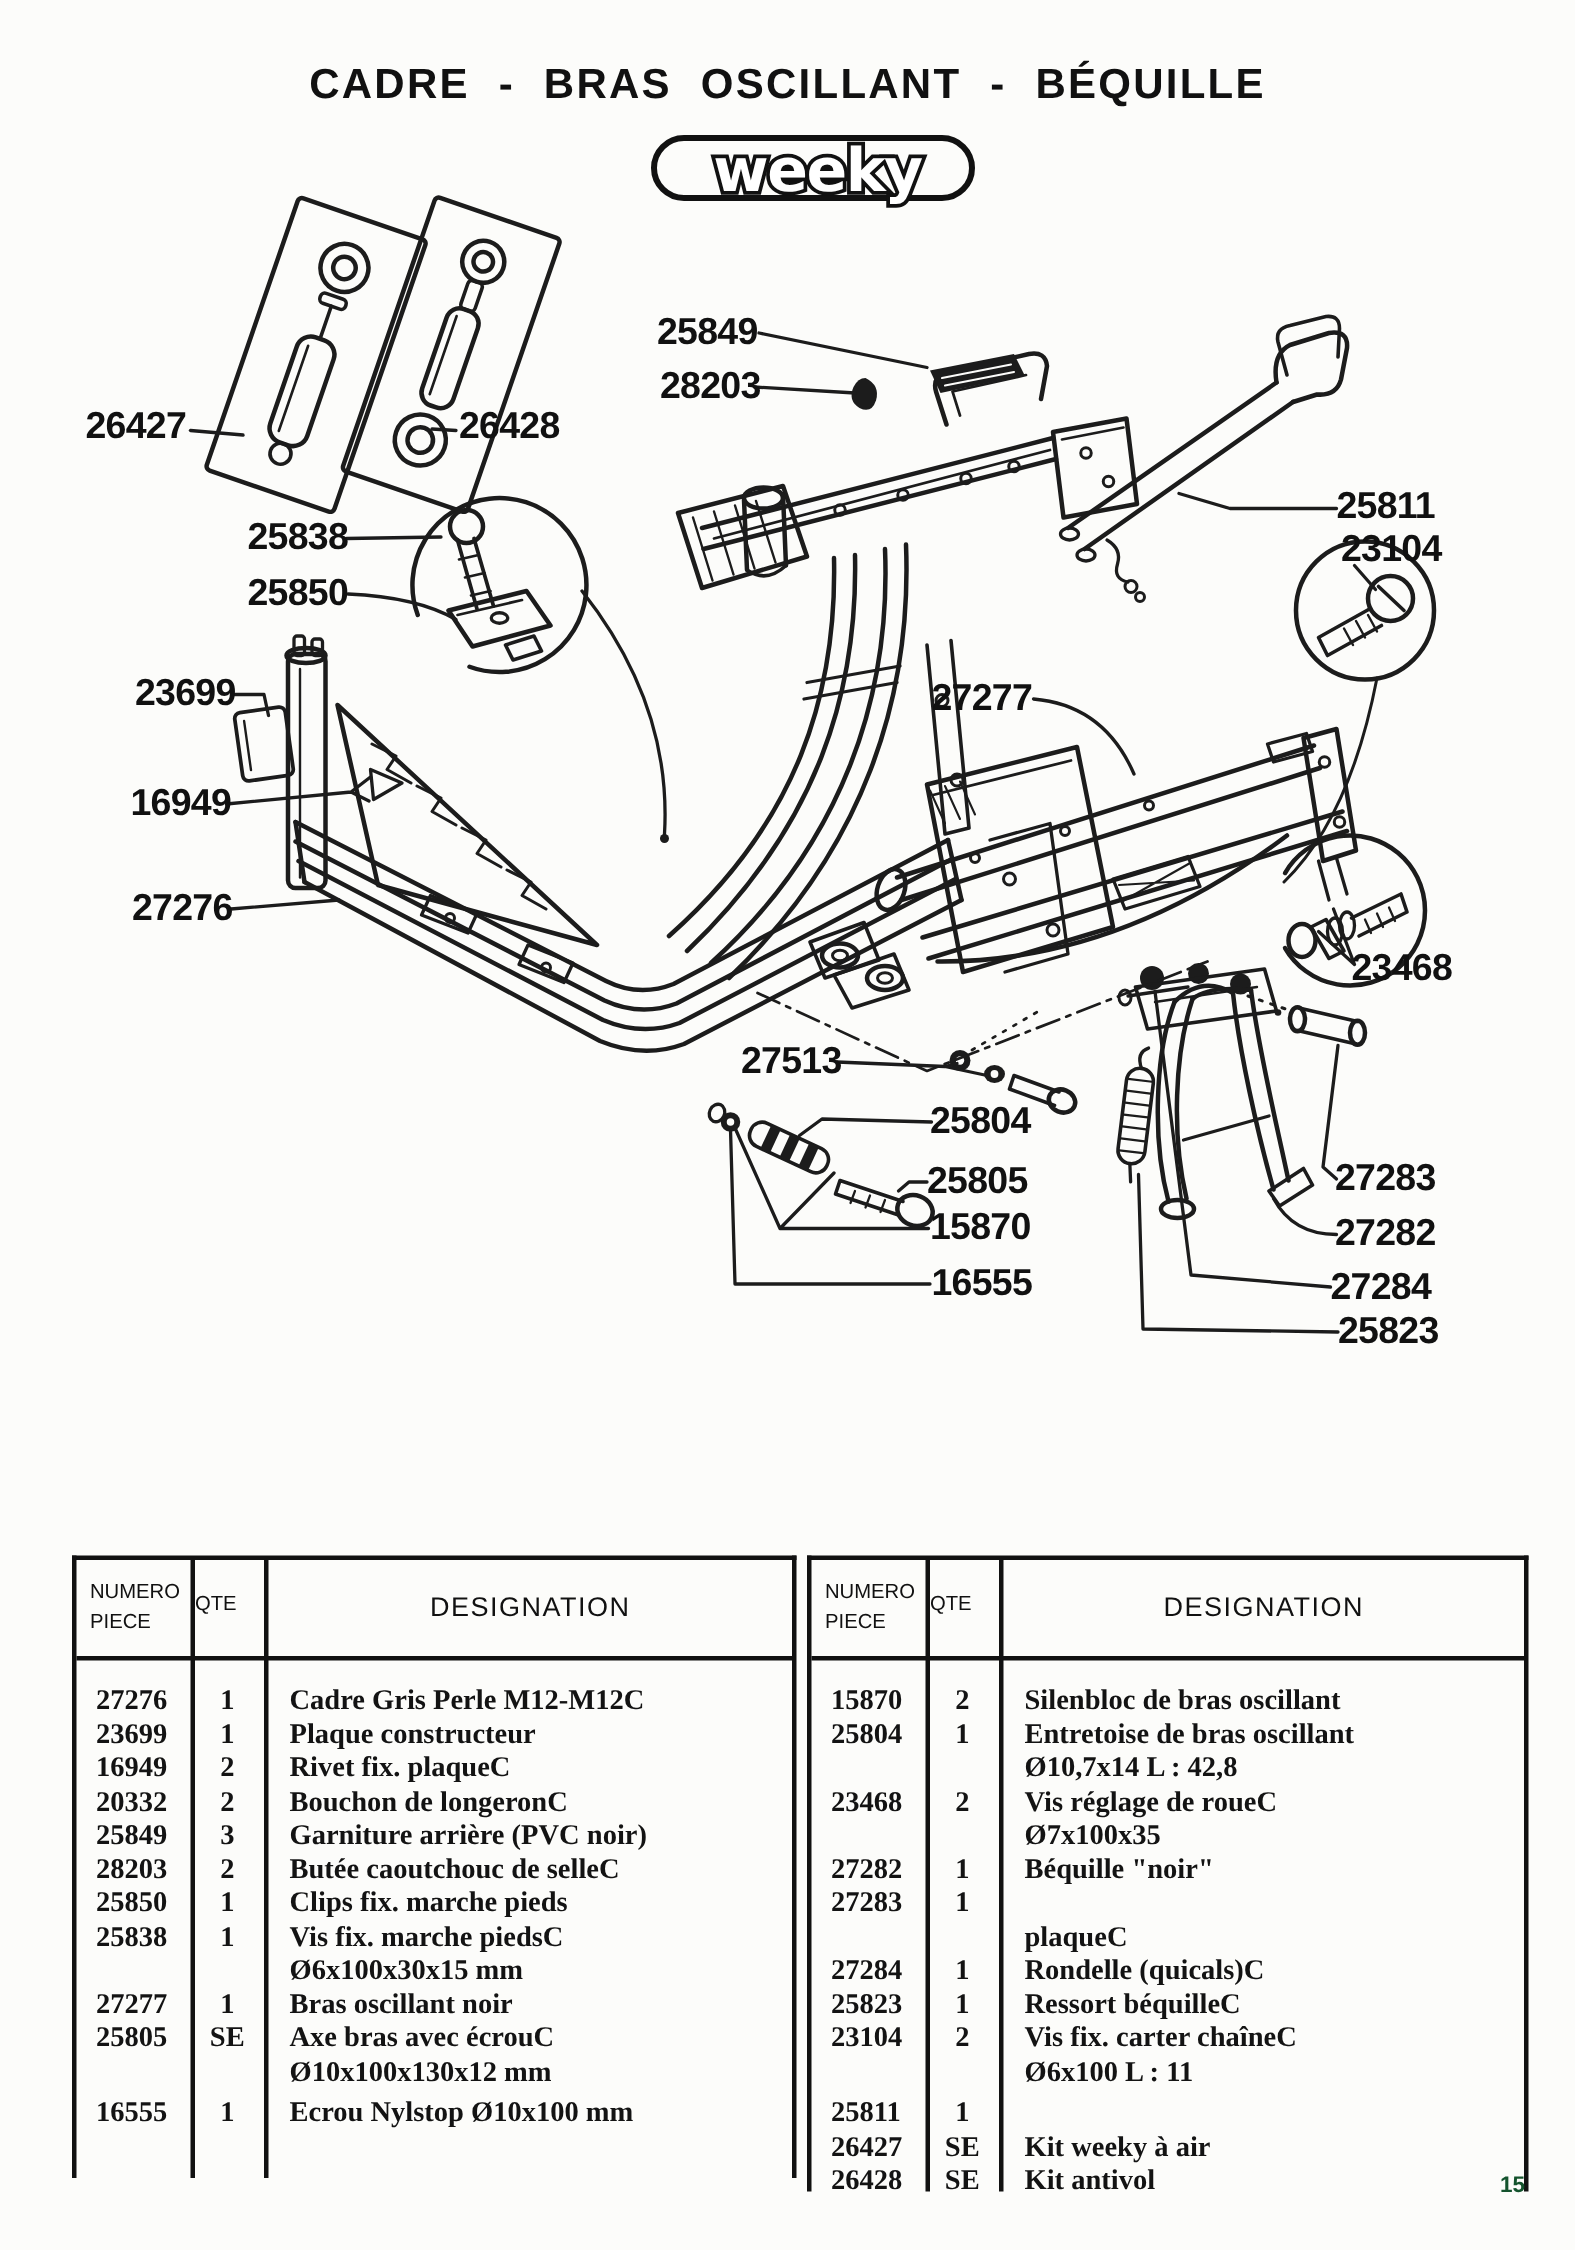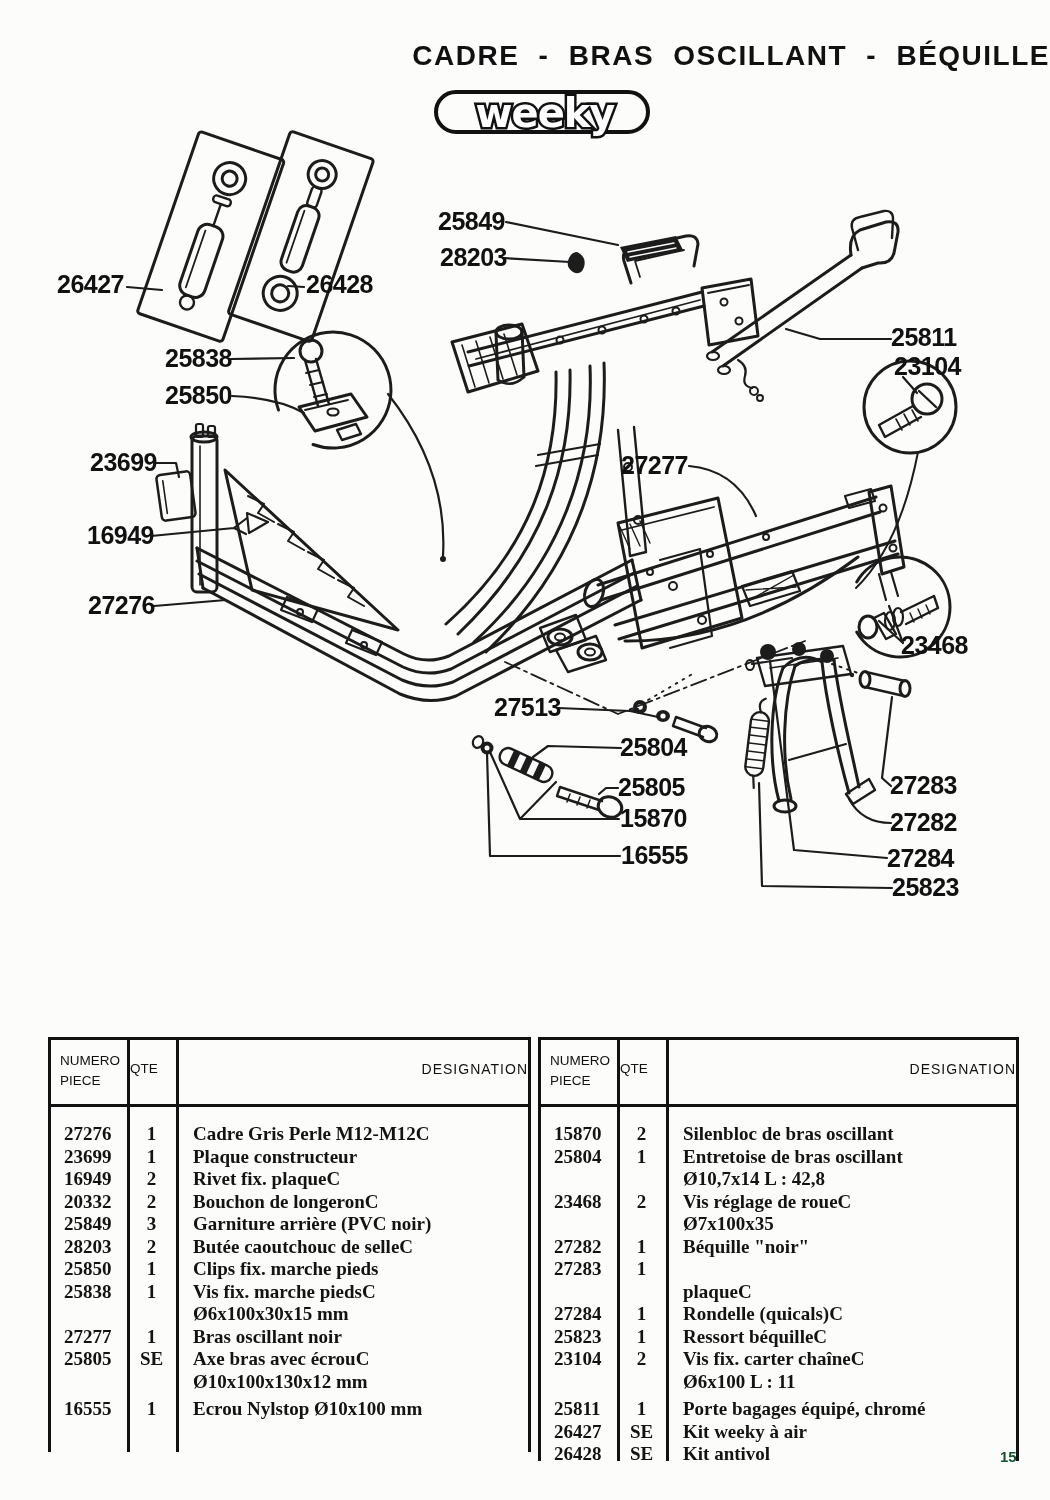--- a/index.html
+++ b/index.html
@@ -2,21 +2,21 @@
 <html><head>
 <meta charset="utf-8">
 <style>
   html,body{margin:0;padding:0}
   body{
     width:1050px;height:1500px;position:relative;overflow:hidden;
     background:#fcfcfa;color:#161616;
     font-family:"Liberation Sans",sans-serif;
   }
   .page-title{
-    position:absolute;top:40px;left:0;width:1050px;text-align:right;
+    position:absolute;top:40px;left:0;width:1050px;text-align:center;
     font-size:28px;font-weight:bold;letter-spacing:1.5px;word-spacing:10px;
     color:#111;
   }
   .logo-wrap{position:absolute;left:430px;top:84px;width:230px;height:56px}
   .diagram{position:absolute;left:0;top:0;width:1050px;height:1010px}
   .diagram svg{position:absolute;left:0;top:0}
   .callout{
     position:absolute;font-size:25px;font-weight:bold;line-height:24px;
     letter-spacing:-0.5px;color:#111;white-space:nowrap;
   }
@@ -28,21 +28,21 @@
   #table-0{left:48px;width:483px;height:415px}
   #table-1{left:538px;width:481px;height:424px}
   .vline{position:absolute;top:0;bottom:0;width:3px;background:#111}
   .vline1{left:76px}.vline2{left:125px}
   .thead{
     position:relative;height:64px;border-bottom:3px solid #111;
     font-weight:normal;color:#111;
   }
   .h-num{position:absolute;left:9px;top:11px;font-size:13.5px;line-height:20px}
   .h-qte{position:absolute;left:79px;top:21px;width:44px;text-align:left;font-size:13.5px}
-  .h-des{position:absolute;left:128px;right:0;top:21px;text-align:right;font-size:14px;letter-spacing:1px}
+  .h-des{position:absolute;left:128px;right:0;top:21px;text-align:center;font-size:18px;letter-spacing:1px}
   .tbody{padding-top:16px;font-family:"Liberation Serif",serif;font-weight:700;
          font-size:19px;line-height:22.5px;color:#131313}
   .trow{display:flex}
   .trow.gap{margin-top:5px}
   .c-num{width:76px;padding-left:13px;box-sizing:border-box;flex:none}
   .c-qte{width:49px;text-align:center;box-sizing:border-box;flex:none}
   .c-des{flex:1;display:flex;justify-content:flex-start;padding-left:17px;white-space:nowrap}
   #table-0 .flag{padding-right:56px;flex:none}
   #table-1 .flag{padding-right:92px;flex:none}
   .page-number{position:absolute;left:1000px;top:1448px;font-size:15px;font-weight:bold;color:#14532d}
@@ -549,24 +549,20 @@
         <span class="c-num"></span>
         <span class="c-qte"></span>
         <span class="c-des">
           <span>Ø6x100 L : 11</span>
           <span class="flag"></span>
         </span>
       </div>
       <div class="trow gap">
         <span class="c-num">25811</span>
         <span class="c-qte">1</span>
-        <span class="c-des">
-          <span>Porte bagages équipé, chromé</span>
-          <span class="flag"></span>
-        </span>
       </div>
       <div class="trow">
         <span class="c-num">26427</span>
         <span class="c-qte">SE</span>
         <span class="c-des">
           <span>Kit weeky à air</span>
           <span class="flag"></span>
         </span>
       </div>
       <div class="trow">

